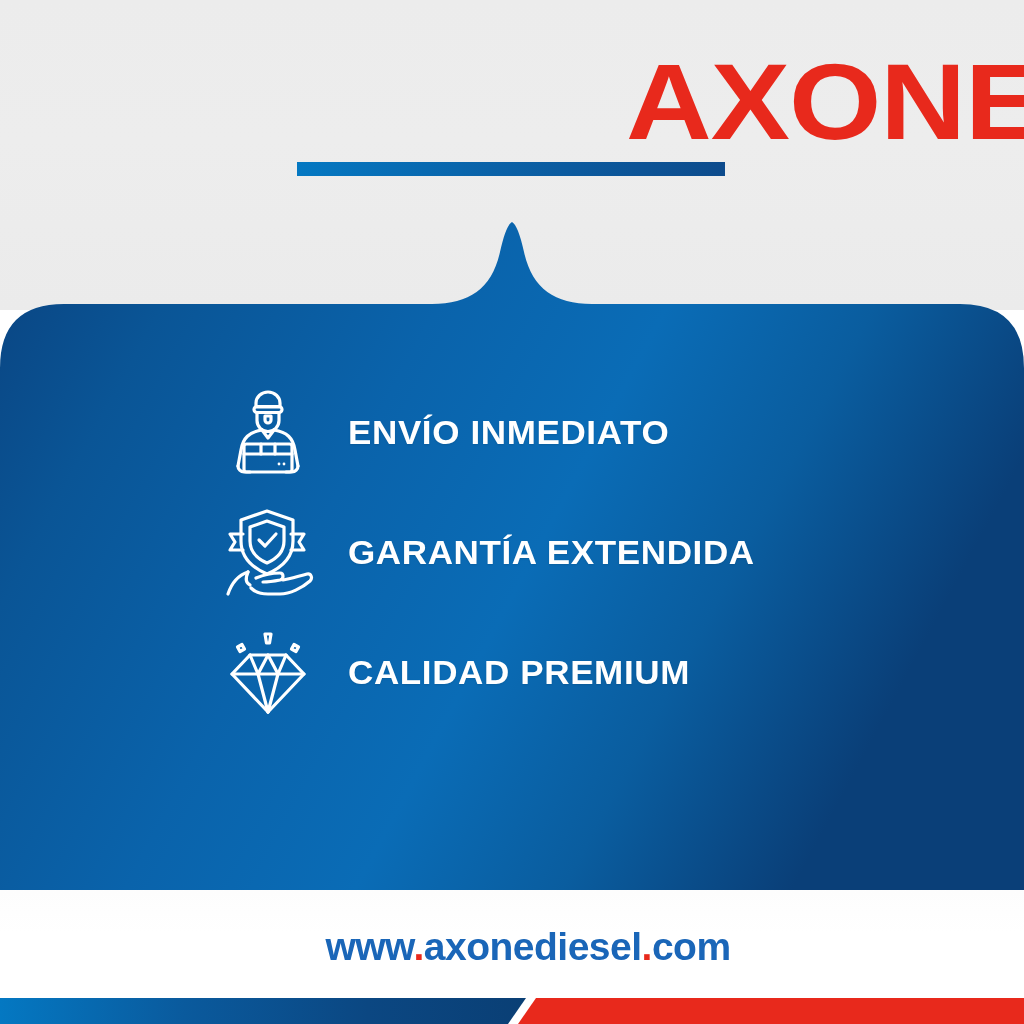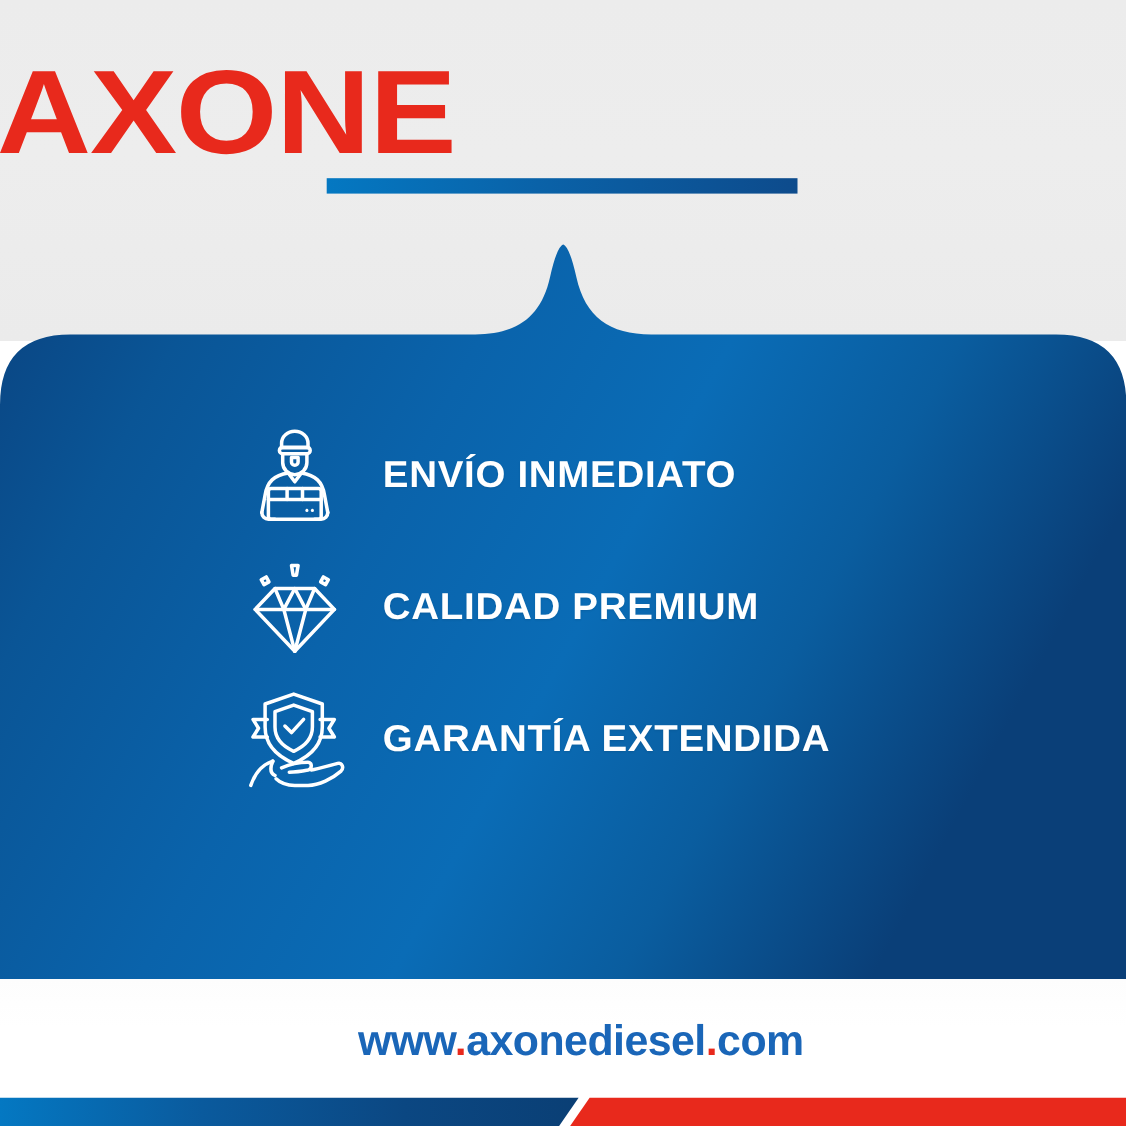--- a/index.html
+++ b/index.html
@@ -22,22 +22,21 @@
   .header-bg {
     position:absolute; left:0; top:0;
     width:1024px; height:310px;
     background:linear-gradient(180deg,#ececec 0%,#ededed 45%,#ebebeb 100%);
   }
 
   .logo-wrap {
     position:absolute;
     left:0; top:48px;
     width:1024px;
-    text-align:left;
-    padding-left:16px;
+    text-align:right;
   }
 
   .logo-text {
     display:inline-block;
     font-family:"Liberation Sans", sans-serif;
     font-weight:700;
     font-size:108px;
     line-height:1;
     letter-spacing:-1px;
     color:#e8291c;
@@ -195,58 +194,58 @@
 
           <circle cx="54" cy="77" r="1.4" fill="#ffffff" stroke="none"></circle>
           <circle cx="59" cy="77" r="1.4" fill="#ffffff" stroke="none"></circle>
         </svg>
       </div>
       <div class="feature-label">ENVÍO INMEDIATO</div>
     </div>
 
     <div class="feature-row">
       <div class="feature-icon">
-        <svg width="88" height="90" viewBox="0 0 88 90" fill="none" stroke="#ffffff" stroke-width="3.2" stroke-linecap="round" stroke-linejoin="round">
-
-          <path d="M26 28 L62 28 L80 47 L44 85 L8 47 Z"></path>
-
-          <path d="M8 47 H80"></path>
-          <path d="M26 28 L34 47 L44 85"></path>
-          <path d="M62 28 L54 47 L44 85"></path>
-          <path d="M34 47 L44 28 L54 47"></path>
-
-          <path d="M41 7 h6 l-1.5 9 h-3 Z"></path>
-          <path d="M13.5 20 l4.5 -2.5 l2.5 4.5 l-4.5 2.5 Z"></path>
-          <path d="M74.5 20 l-4.5 -2.5 l-2.5 4.5 l4.5 2.5 Z"></path>
-        </svg>
-      </div>
-      <div class="feature-label">CALIDAD PREMIUM</div>
-    </div>
-
-    <div class="feature-row">
-      <div class="feature-icon">
         <svg width="94" height="92" viewBox="0 0 94 92" fill="none" stroke="#ffffff" stroke-width="3.2" stroke-linecap="round" stroke-linejoin="round">
 
           <path d="M22 28 l-13 0 l5 8 l-5 8 l13 0"></path>
 
           <path d="M70 28 l13 0 l-5 8 l5 8 l-13 0"></path>
 
           <path d="M46 5 L72 14 v21 c0 17 -12 27 -26 33 C32 62 20 52 20 35 V14 Z"></path>
 
           <path d="M46 15 L63 21 v14 c0 11 -8 18 -17 22 C37 53 29 46 29 35 V21 Z"></path>
 
           <path d="M38 34 l6 6 l11 -12"></path>
 
           <path d="M7 88 c4 -12 11 -19 20 -22"></path>
           <path d="M27 66 c-3 7 -2 11 2 13"></path>
           <path d="M30 82 c5 5 10 6 17 6 h12 c10 0 22 -6 30 -13 c3 -3 1 -8 -3 -7 c-8 2 -18 5 -24 6"></path>
           <path d="M35 72 c7 -3 16 -5 24 -5 c4 0 4 6 0 7 c-5 1 -12 2 -17 2"></path>
         </svg>
       </div>
       <div class="feature-label">GARANTÍA EXTENDIDA</div>
+    </div>
+
+    <div class="feature-row">
+      <div class="feature-icon">
+        <svg width="88" height="90" viewBox="0 0 88 90" fill="none" stroke="#ffffff" stroke-width="3.2" stroke-linecap="round" stroke-linejoin="round">
+
+          <path d="M26 28 L62 28 L80 47 L44 85 L8 47 Z"></path>
+
+          <path d="M8 47 H80"></path>
+          <path d="M26 28 L34 47 L44 85"></path>
+          <path d="M62 28 L54 47 L44 85"></path>
+          <path d="M34 47 L44 28 L54 47"></path>
+
+          <path d="M41 7 h6 l-1.5 9 h-3 Z"></path>
+          <path d="M13.5 20 l4.5 -2.5 l2.5 4.5 l-4.5 2.5 Z"></path>
+          <path d="M74.5 20 l-4.5 -2.5 l-2.5 4.5 l4.5 2.5 Z"></path>
+        </svg>
+      </div>
+      <div class="feature-label">CALIDAD PREMIUM</div>
     </div>
 
 
   </div>
 
   <div class="footer-band"></div>
 
   <div class="site-url">
     <span>www</span><span class="dot">.</span><span>axonediesel</span><span class="dot">.</span><span>com</span>
   </div>

